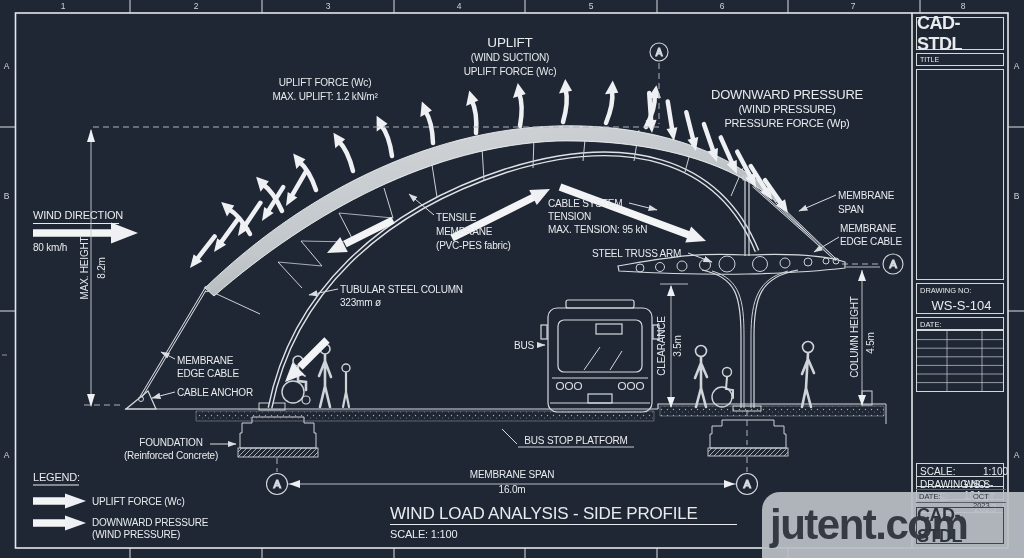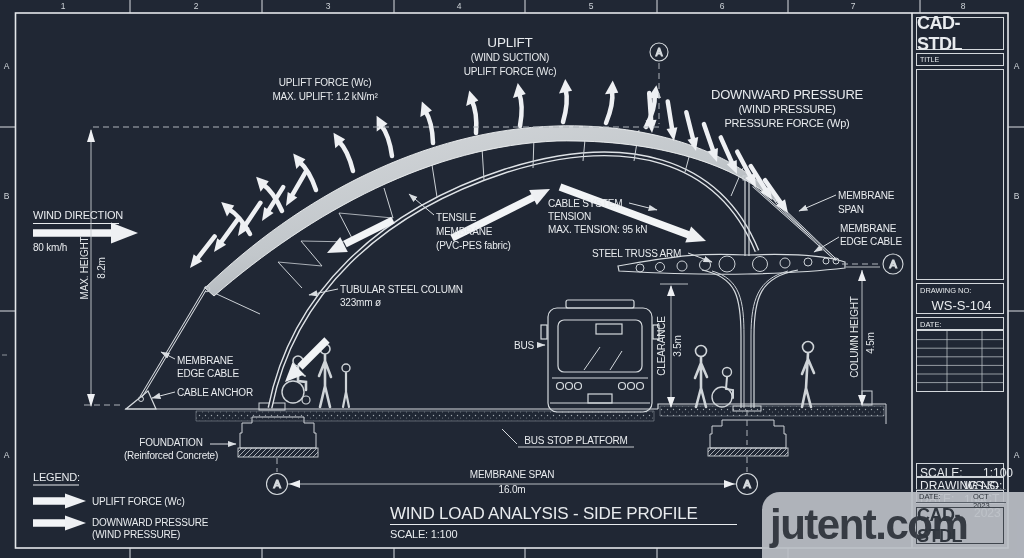--- a/index.html
+++ b/index.html
@@ -28,21 +28,21 @@
   .tb-logo{left:4px;top:4px;width:88px;height:33px;display:flex;align-items:center;justify-content:center;
            font-weight:bold;font-size:18px;letter-spacing:-0.5px;border-width:1.5px;}
   .tb-titlebar{left:4px;top:40px;width:88px;height:13px;font-size:7px;padding:2px 0 0 3px;}
   .tb-empty{left:4px;top:56px;width:88px;height:211px;}
   .tb-dno{left:4px;top:270px;width:88px;height:31px;font-size:7.5px;padding:2px 0 0 3px;}
   .tb-dno .big{display:block;text-align:center;font-size:13px;margin-top:3px;letter-spacing:0;}
   .tb-datebar{left:4px;top:304px;width:88px;height:13px;font-size:7.5px;padding:2px 0 0 3px;}
   .tb-table{left:4px;top:317px;width:88px;height:62px;}
   .tb-org{left:4px;top:383px;width:88px;height:64px;display:flex;flex-direction:column;align-items:center;
           justify-content:center;font-size:11.5px;letter-spacing:-0.2px;line-height:1.4;}
-  .tbrow{left:4px;width:88px;height:15px;font-size:12px;padding:2px 0 0 3px;box-sizing:border-box;position:absolute;border:1px solid #cfd4d9;}
+  .tbrow{left:4px;width:88px;height:24px;font-size:10px;padding:2px 0 0 3px;box-sizing:border-box;position:absolute;border:1px solid #cfd4d9;}
   .tbrow .val{position:absolute;left:66px;top:2px;}
   .tb-logo2{left:4px;top:494px;width:88px;height:37px;display:flex;align-items:center;justify-content:center;
             font-weight:bold;font-size:18px;letter-spacing:-0.5px;border-width:1.5px;}
   
   .wm{position:absolute;left:762px;top:492px;width:262px;height:66px;background:rgba(186,190,197,0.93);
       border-radius:18px 0 0 0;z-index:50;display:flex;align-items:center;padding-left:8px;box-sizing:border-box;}
   .wm span{font-weight:bold;font-size:42px;color:#363b43;letter-spacing:-1.5px;}
   
   .dupdate{position:absolute;left:916px;top:489px;width:90px;height:14px;z-index:60;font-size:7.5px;
            color:#2e343b;padding:2px 0 0 3px;box-sizing:border-box;border-top:1px solid #596069;border-bottom:1px solid #596069;}

